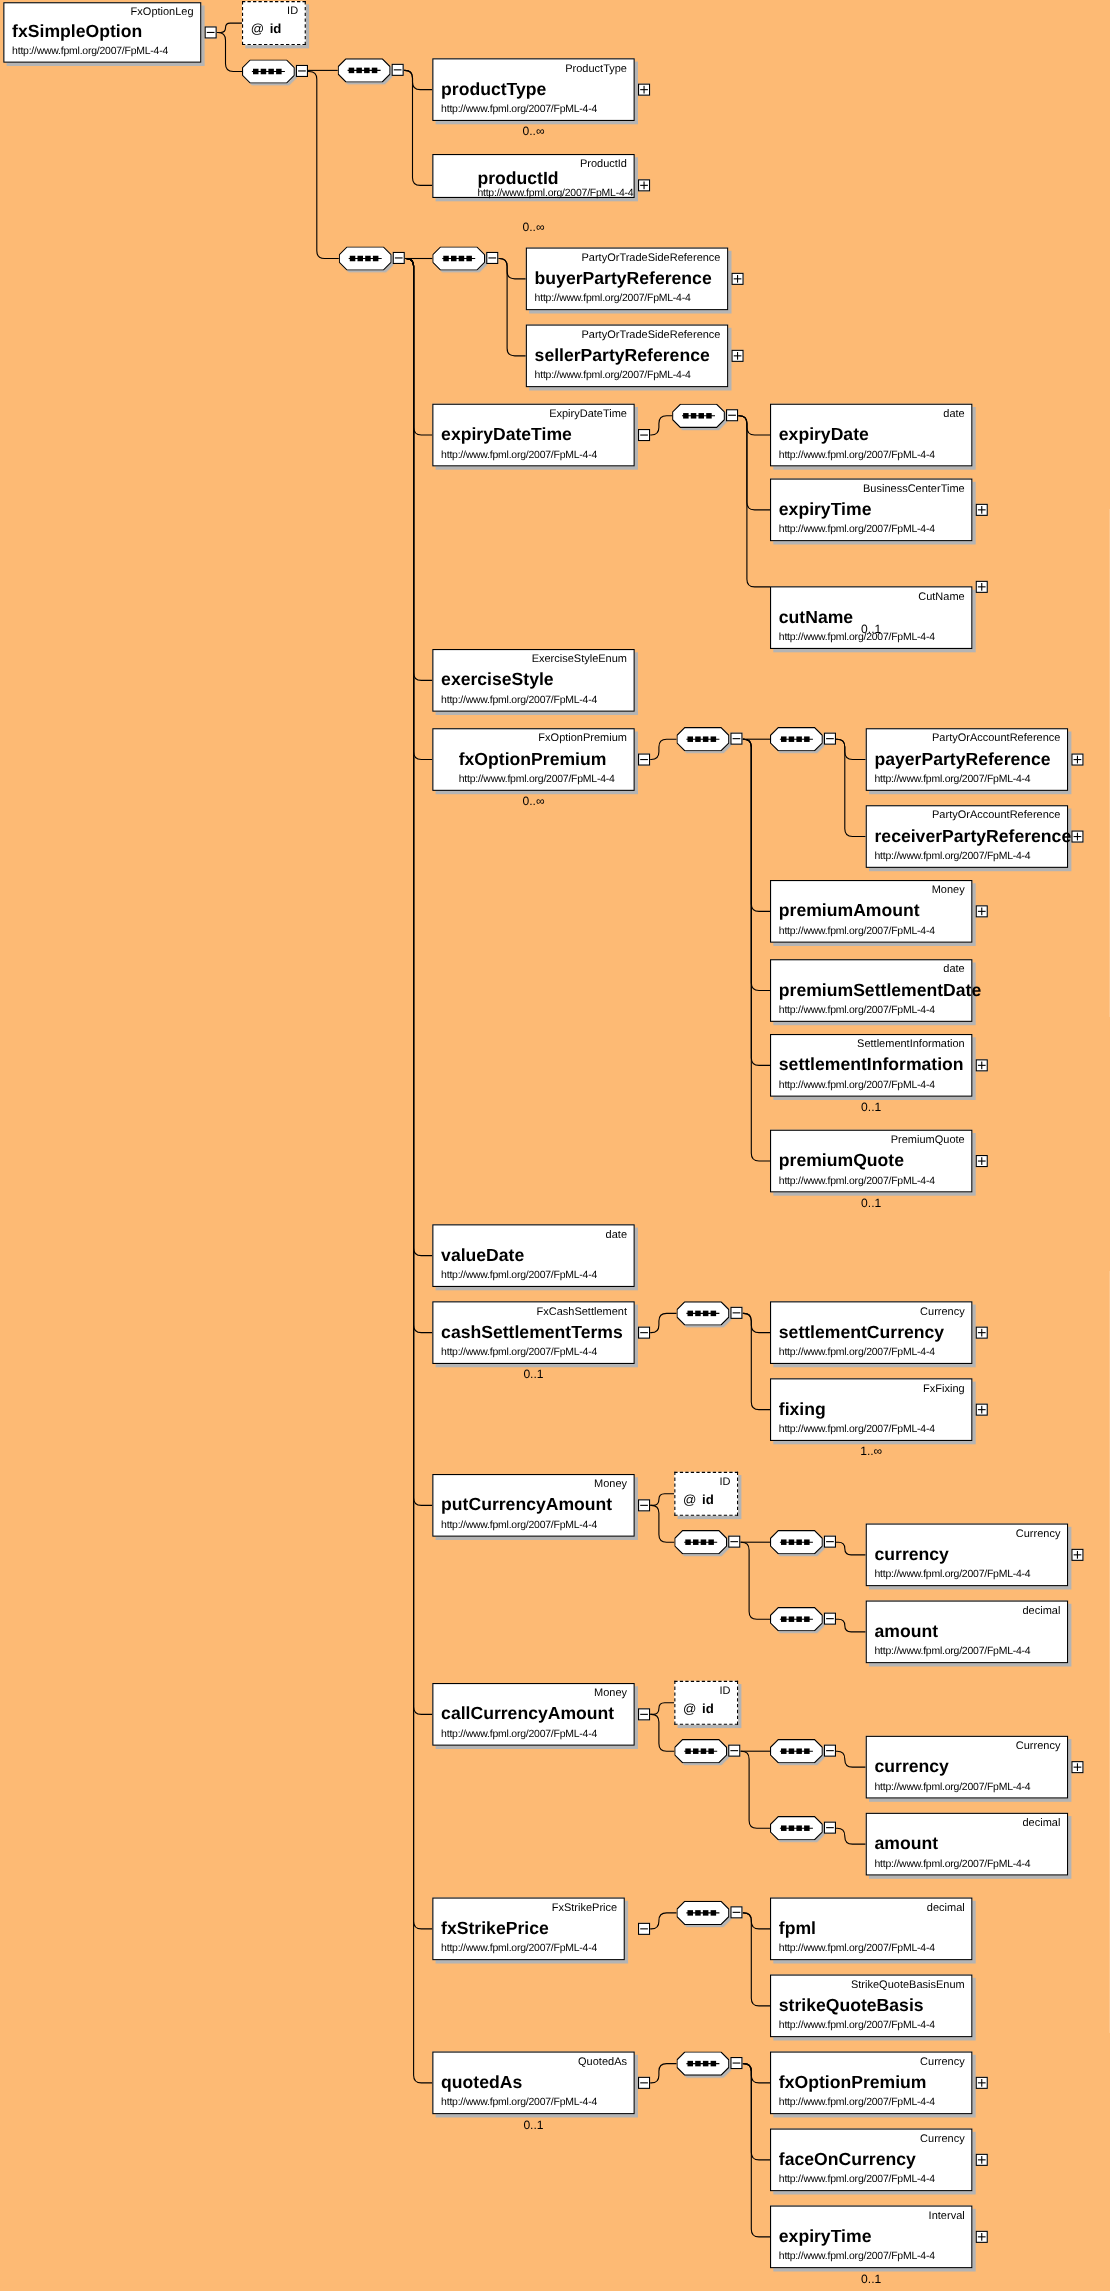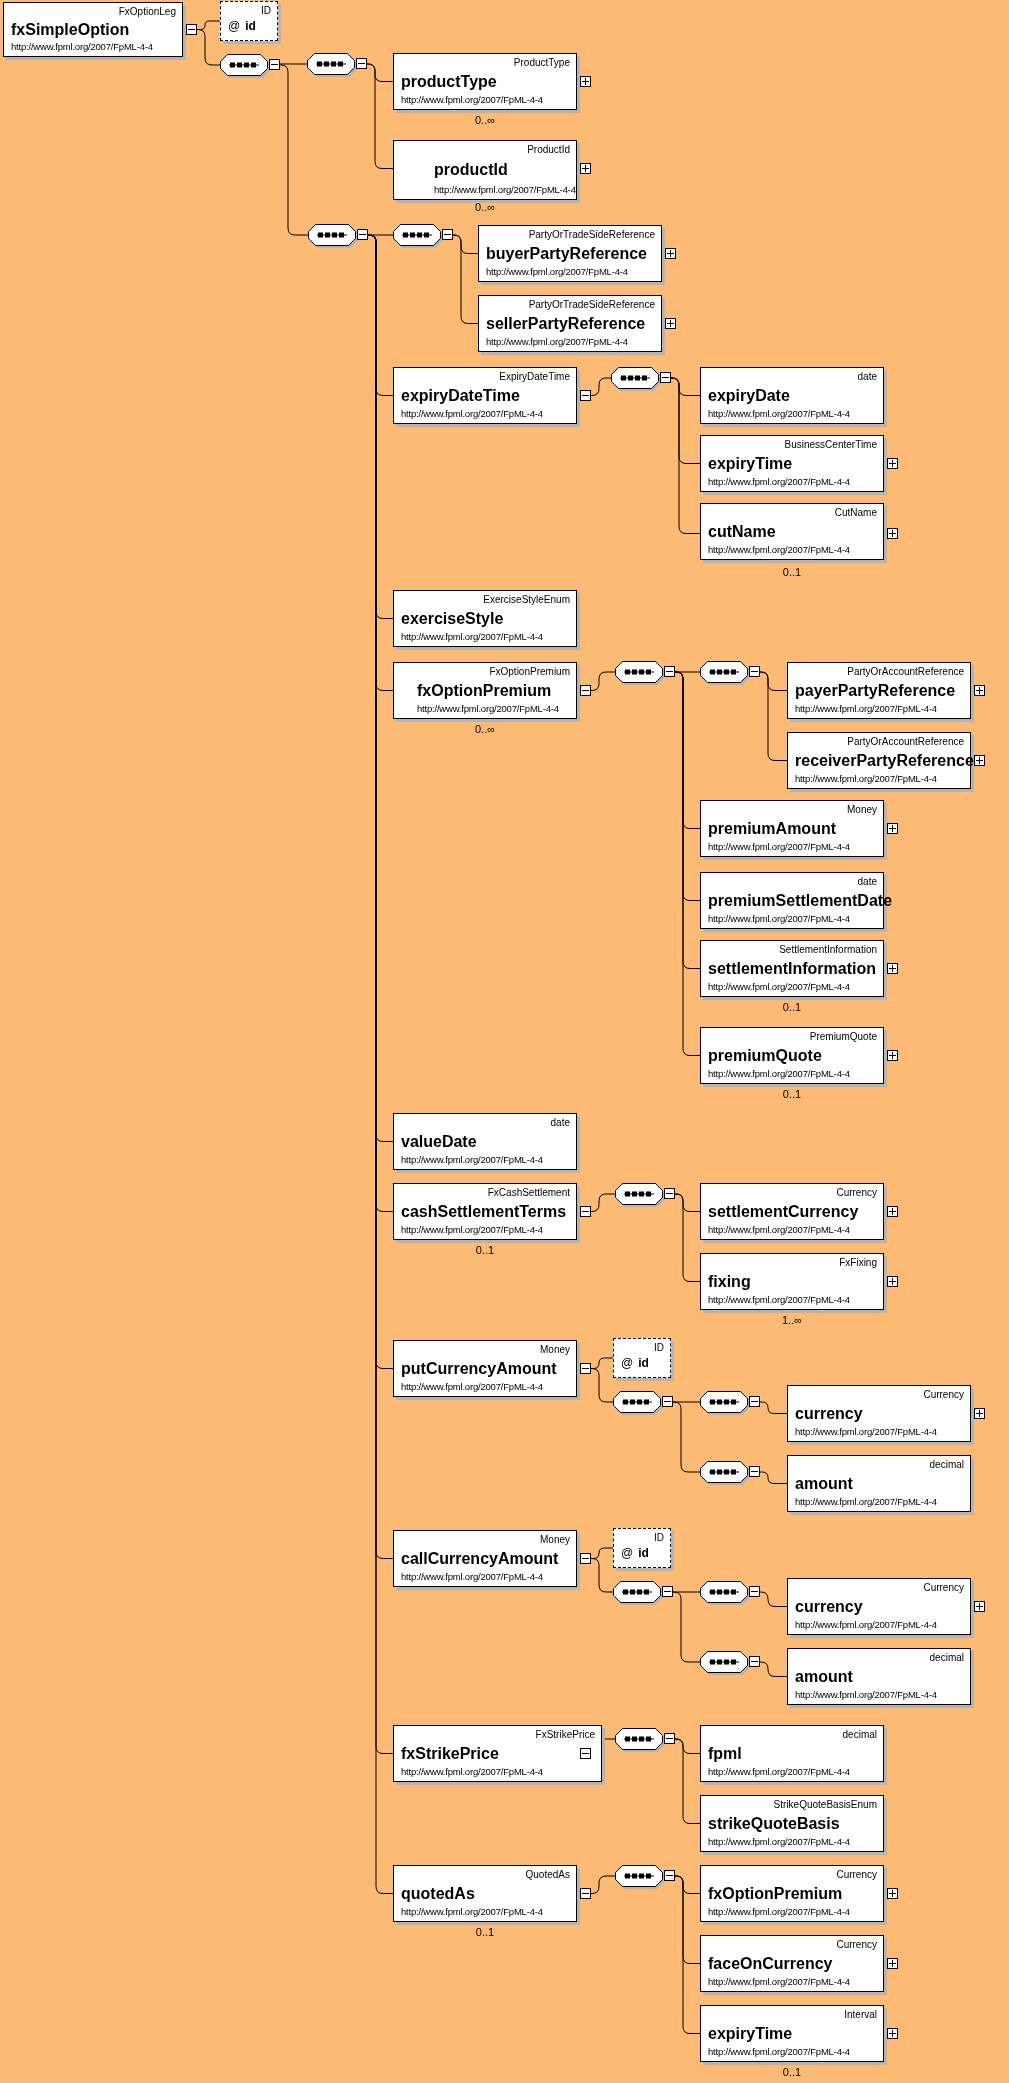--- a/index.html
+++ b/index.html
@@ -126,21 +126,21 @@
       </svg>
     </div>
     <div class="toggle minus" style="left: 356px; top: 58px;"></div>
     <div class="box" style="left: 393px; top: 53px; width: 184px; height: 57px;">
       <div class="ntype">ProductType</div>
       <div class="nname">productType</div>
       <div class="nurl">http://www.fpml.org/2007/FpML-4-4</div>
     </div>
     <div class="toggle plus" style="left: 580px; top: 76px;"></div>
     <div class="occurs" style="left: 393px; top: 114px; width: 184px;">0..∞</div>
-    <div class="box" style="left: 393px; top: 140px; width: 184px; height: 60px; padding-left: 40px;">
+    <div class="box" style="left: 393px; top: 140px; width: 184px; height: 40px; padding-left: 40px;">
       <div class="ntype">ProductId</div>
       <div class="nname">productId</div>
       <div class="nurl">http://www.fpml.org/2007/FpML-4-4</div>
     </div>
     <div class="toggle plus" style="left: 580px; top: 163px;"></div>
     <div class="occurs" style="left: 393px; top: 201px; width: 184px;">0..∞</div>
     <div class="seq" style="left: 308px; top: 224px;">
       <svg width="48" height="22">
         <polygon points="7.5,0.5 40.5,0.5 47.5,7.5 47.5,14.5 40.5,21.5 7.5,21.5 0.5,14.5 0.5,7.5" fill="#fff" stroke="#000"></polygon>
         <line x1="9" y1="11" x2="39" y2="11" stroke="#000"></line>
@@ -195,21 +195,21 @@
       <div class="ntype">date</div>
       <div class="nname">expiryDate</div>
       <div class="nurl">http://www.fpml.org/2007/FpML-4-4</div>
     </div>
     <div class="box" style="left: 700px; top: 435px; width: 184px; height: 57px;">
       <div class="ntype">BusinessCenterTime</div>
       <div class="nname">expiryTime</div>
       <div class="nurl">http://www.fpml.org/2007/FpML-4-4</div>
     </div>
     <div class="toggle plus" style="left: 887px; top: 458px;"></div>
-    <div class="box" style="left: 700px; top: 503px; width: 184px; height: 57px;">
+    <div class="box" style="left: 700px; top: 533px; width: 184px; height: 57px;">
       <div class="ntype">CutName</div>
       <div class="nname">cutName</div>
       <div class="nurl">http://www.fpml.org/2007/FpML-4-4</div>
     </div>
     <div class="toggle plus" style="left: 887px; top: 528px;"></div>
     <div class="occurs" style="left: 700px; top: 566px; width: 184px;">0..1</div>
     <div class="box" style="left: 393px; top: 590px; width: 184px; height: 57px;">
       <div class="ntype">ExerciseStyleEnum</div>
       <div class="nname">exerciseStyle</div>
       <div class="nurl">http://www.fpml.org/2007/FpML-4-4</div>
@@ -417,21 +417,21 @@
         <rect x="24" y="8.5" width="5" height="5" fill="#000"></rect>
         <rect x="31" y="8.5" width="5" height="5" fill="#000"></rect>
       </svg>
     </div>
     <div class="toggle minus" style="left: 749px; top: 1656px;"></div>
     <div class="box" style="left: 787px; top: 1648px; width: 184px; height: 57px;">
       <div class="ntype">decimal</div>
       <div class="nname">amount</div>
       <div class="nurl">http://www.fpml.org/2007/FpML-4-4</div>
     </div>
-    <div class="box" style="left: 393px; top: 1725px; width: 209px; height: 57px;">
+    <div class="box" style="left: 393px; top: 1725px; width: 175px; height: 57px;">
       <div class="ntype">FxStrikePrice</div>
       <div class="nname">fxStrikePrice</div>
       <div class="nurl">http://www.fpml.org/2007/FpML-4-4</div>
     </div>
     <div class="toggle minus" style="left: 580px; top: 1748px;"></div>
     <div class="seq" style="left: 615px; top: 1728px;">
       <svg width="48" height="22">
         <polygon points="7.5,0.5 40.5,0.5 47.5,7.5 47.5,14.5 40.5,21.5 7.5,21.5 0.5,14.5 0.5,7.5" fill="#fff" stroke="#000"></polygon>
         <line x1="9" y1="11" x2="39" y2="11" stroke="#000"></line>
         <rect x="10" y="8.5" width="5" height="5" fill="#000"></rect>

